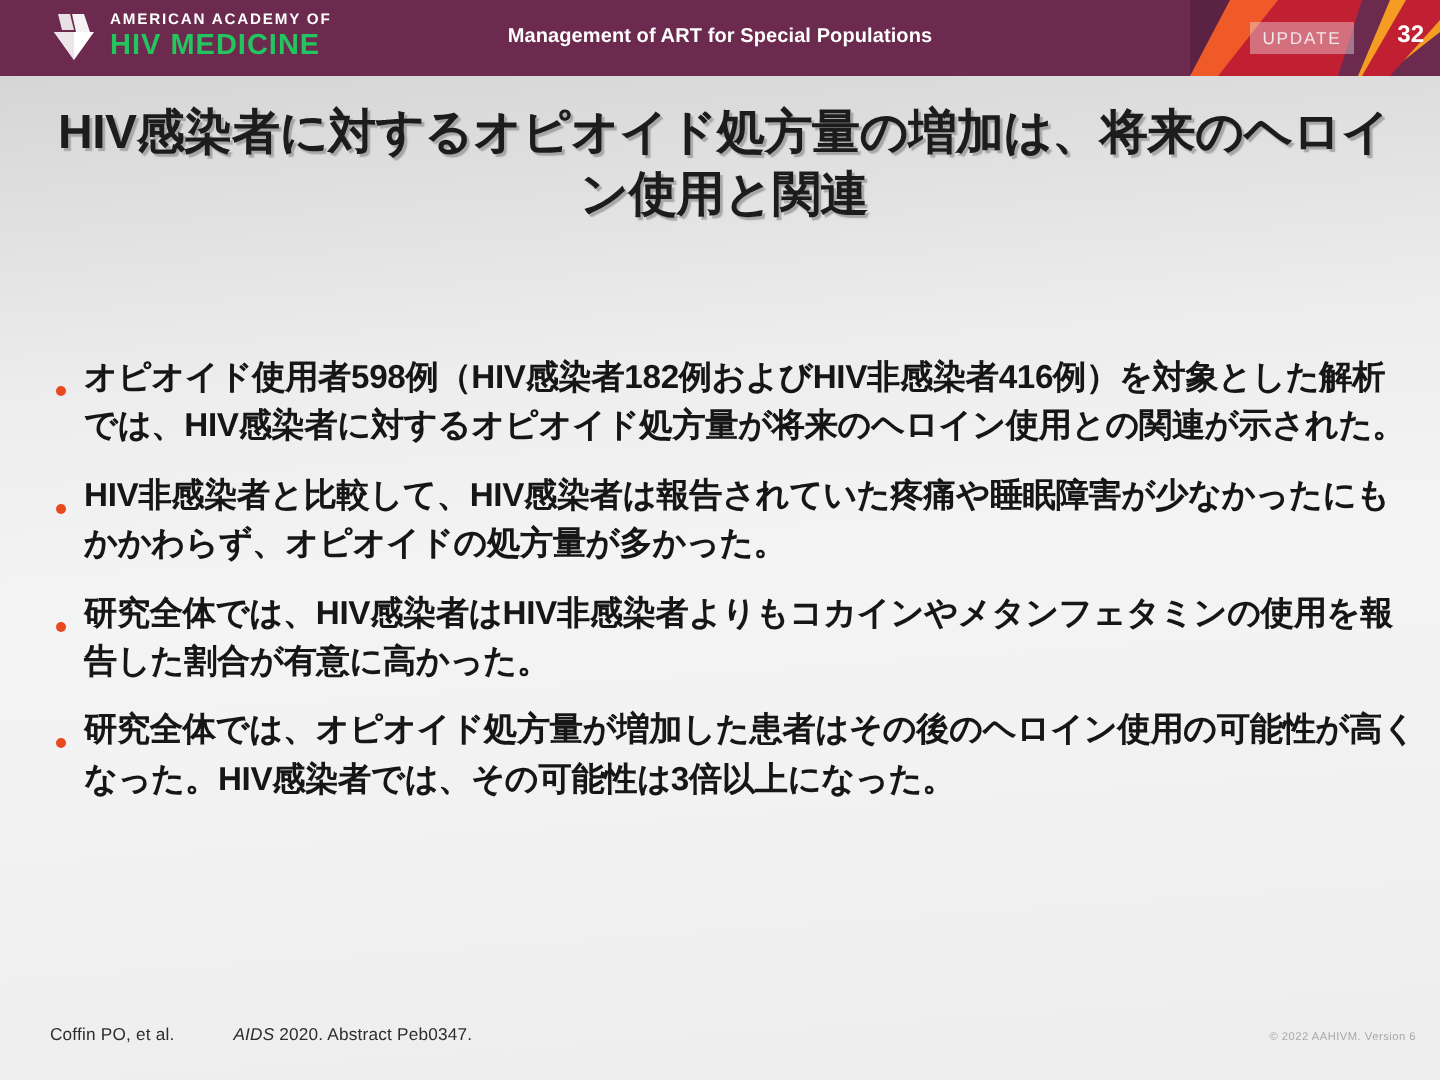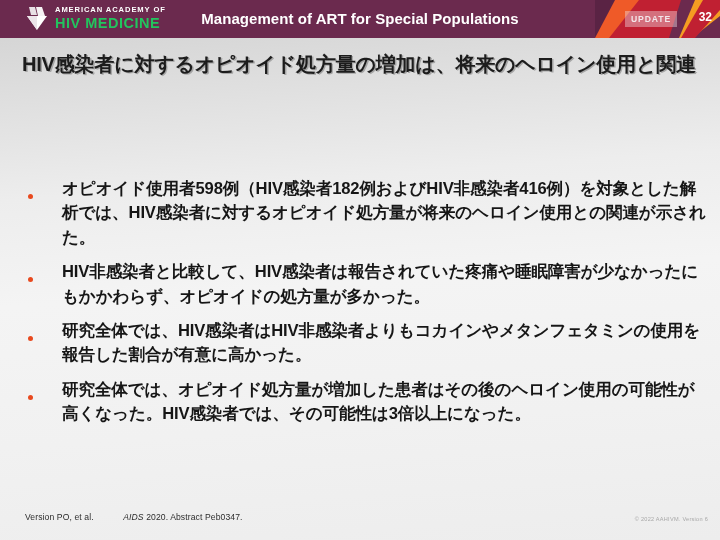--- a/index.html
+++ b/index.html
@@ -68,21 +68,21 @@
 
   .header-title {
     position: absolute;
     left: 0;
     top: 0;
     width: 720px;
     height: 38px;
     line-height: 38px;
     text-align: center;
     color: #ffffff;
-    font-size: 15px;
+    font-size: 10px;
     font-weight: bold;
     letter-spacing: 0.05px;
     pointer-events: none;
   }
 
   
   .corner-deco {
     position: absolute;
     right: 0; top: 0;
     width: 125px;
@@ -91,21 +91,21 @@
 
   .update-badge {
     position: absolute;
     left: 625px;
     top: 11px;
     width: 52px;
     height: 16px;
     background: rgba(240, 225, 228, 0.42);
     color: #f3e6ea;
     font-size: 8.6px;
-    font-weight: bold;
+    font-weight: normal;
     letter-spacing: 0.9px;
     text-align: center;
     line-height: 16px;
   }
   .page-number {
     position: absolute;
     left: 692px;
     top: 10px;
     width: 20px;
     color: #ffffff;
@@ -114,39 +114,39 @@
     text-align: right;
   }
 
   
   .title {
     position: absolute;
     left: 22px;
     top: 52px;
     width: 680px;
     color: #1c1c1c;
-    font-size: 20px;
+    font-size: 24px;
     font-weight: bold;
     line-height: 1.28;
     letter-spacing: -0.2px;
     text-shadow: 1.4px 1.4px 0.6px rgba(150,150,150,0.78);
+    text-align: center;
   }
 
   
   .bullets {
     position: absolute;
     left: 18px;
     top: 177px;
     width: 690px;
   }
   .bullet {
     display: flex;
     align-items: flex-start;
     margin-bottom: 10px;
-    gap: 20px;
   }
   .bullet-marker {
     flex: 0 0 auto;
     width: 24px;
     padding-top: 8px;
     text-align: center;
   }
   .bullet-marker i {
     display: inline-block;
     width: 5px;
@@ -243,17 +243,17 @@
       <div class="bullet-text">研究全体では、HIV感染者はHIV非感染者よりもコカインやメタンフェタミンの使用を報告した割合が有意に高かった。</div>
     </div>
 
     <div class="bullet">
       <div class="bullet-marker"><i></i></div>
       <div class="bullet-text">研究全体では、オピオイド処方量が増加した患者はその後のヘロイン使用の可能性が高くなった。HIV感染者では、その可能性は3倍以上になった。</div>
     </div>
 
   </div>
 
-  <div class="citation"><span>Version PO, et al. </span><em>AIDS</em><span> 2020. Abstract Peb0347.</span></div>
+  <div class="citation"><span>Coffin PO, et al. </span><em>AIDS</em><span> 2020. Abstract Peb0347.</span></div>
 
   <div class="copyright">© 2022 AAHIVM. Version 6</div>
 
 </div>
 
 </body></html>

